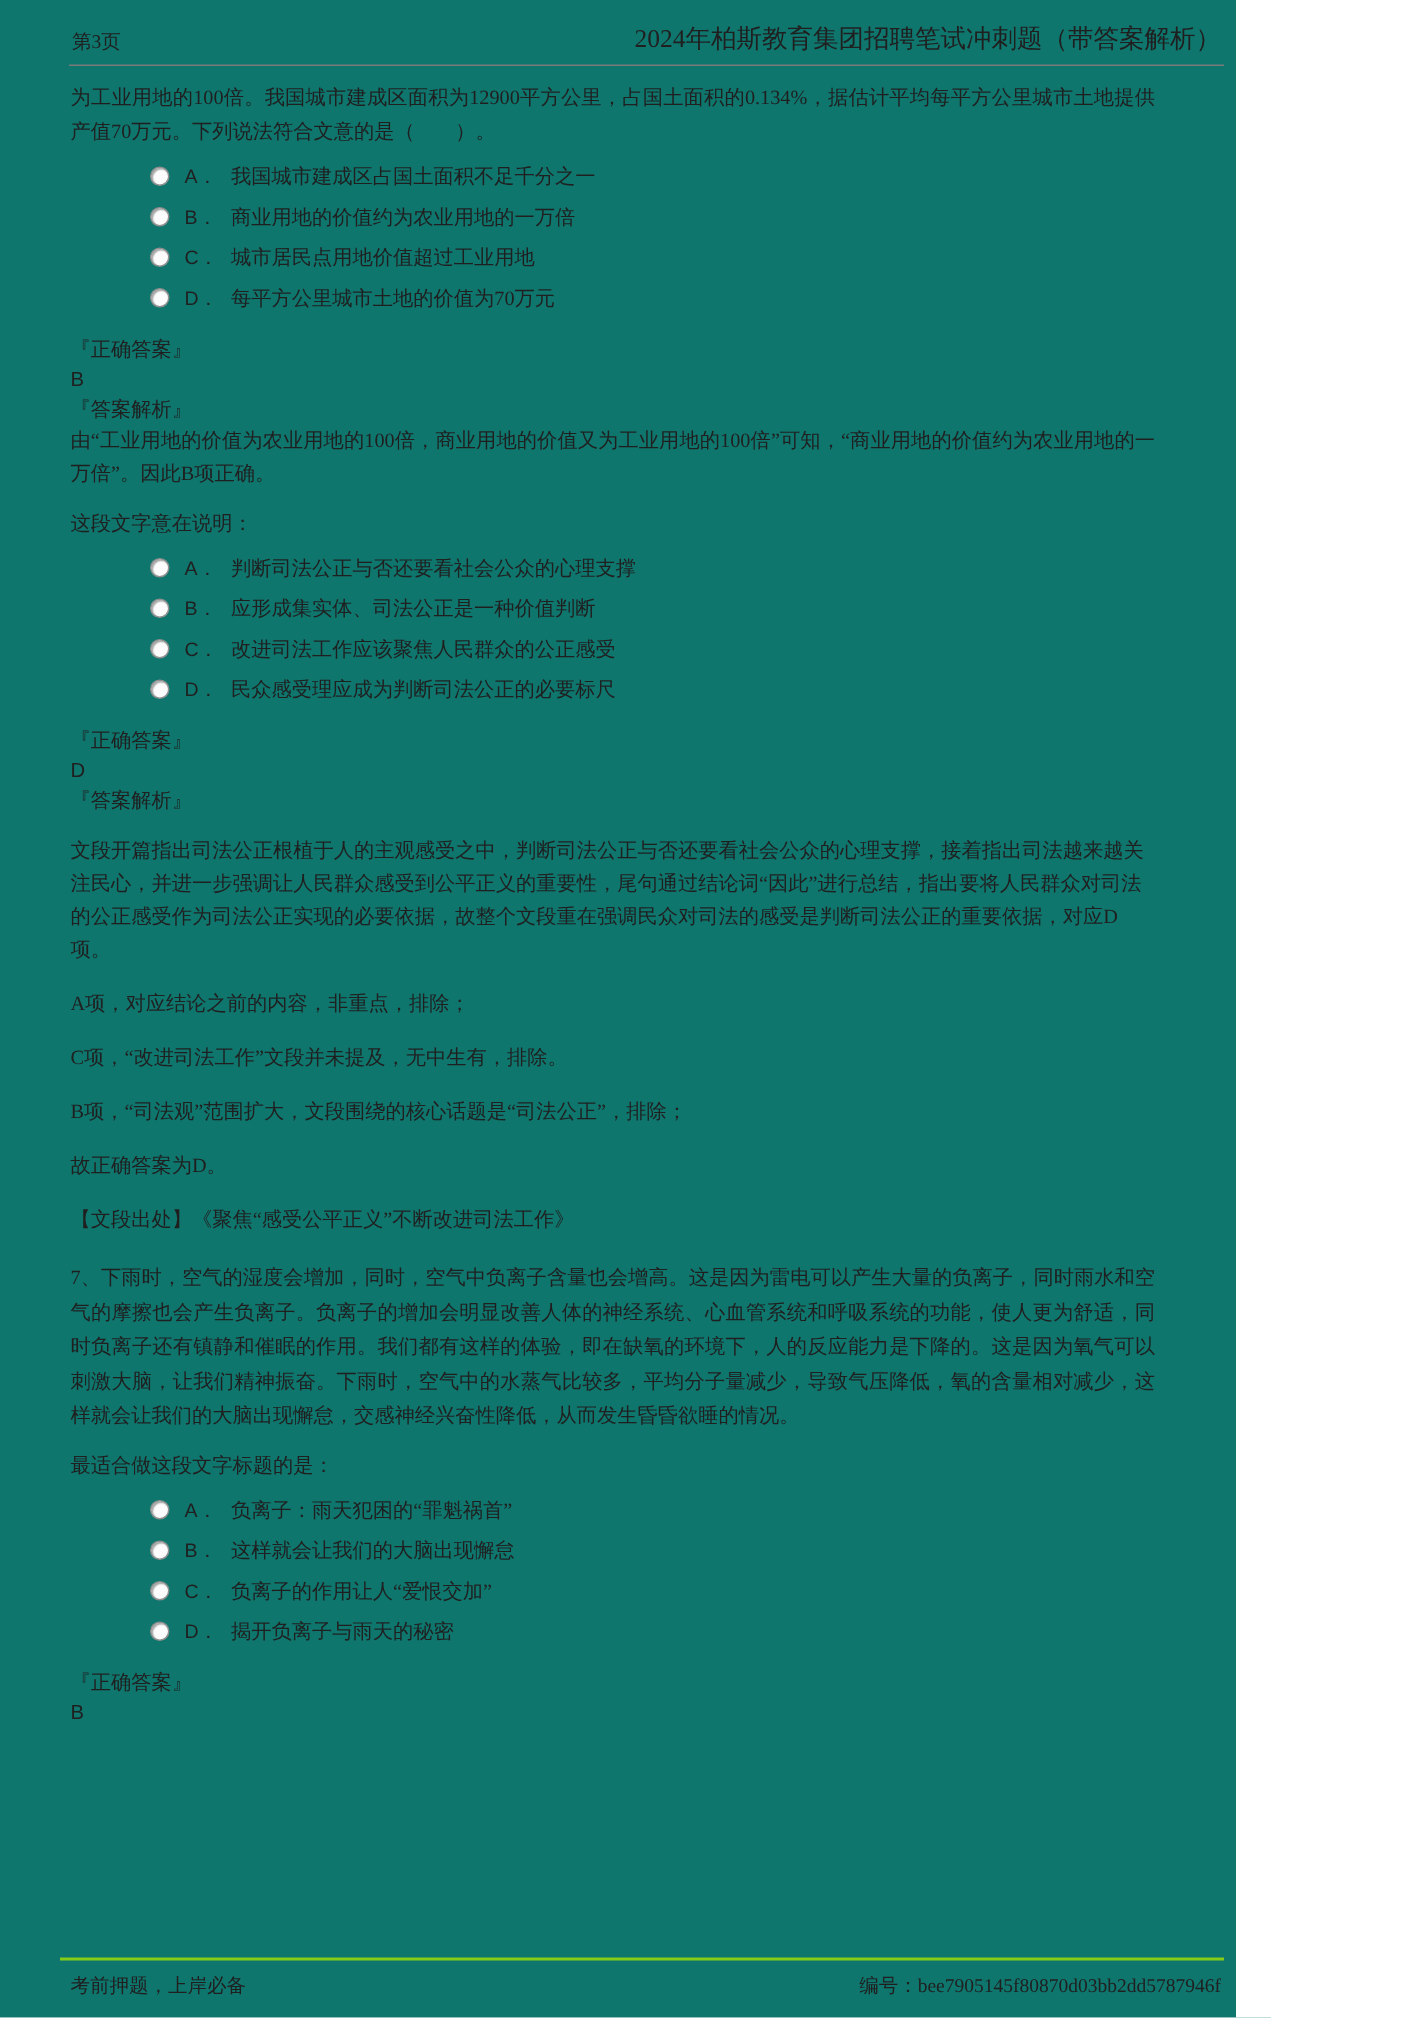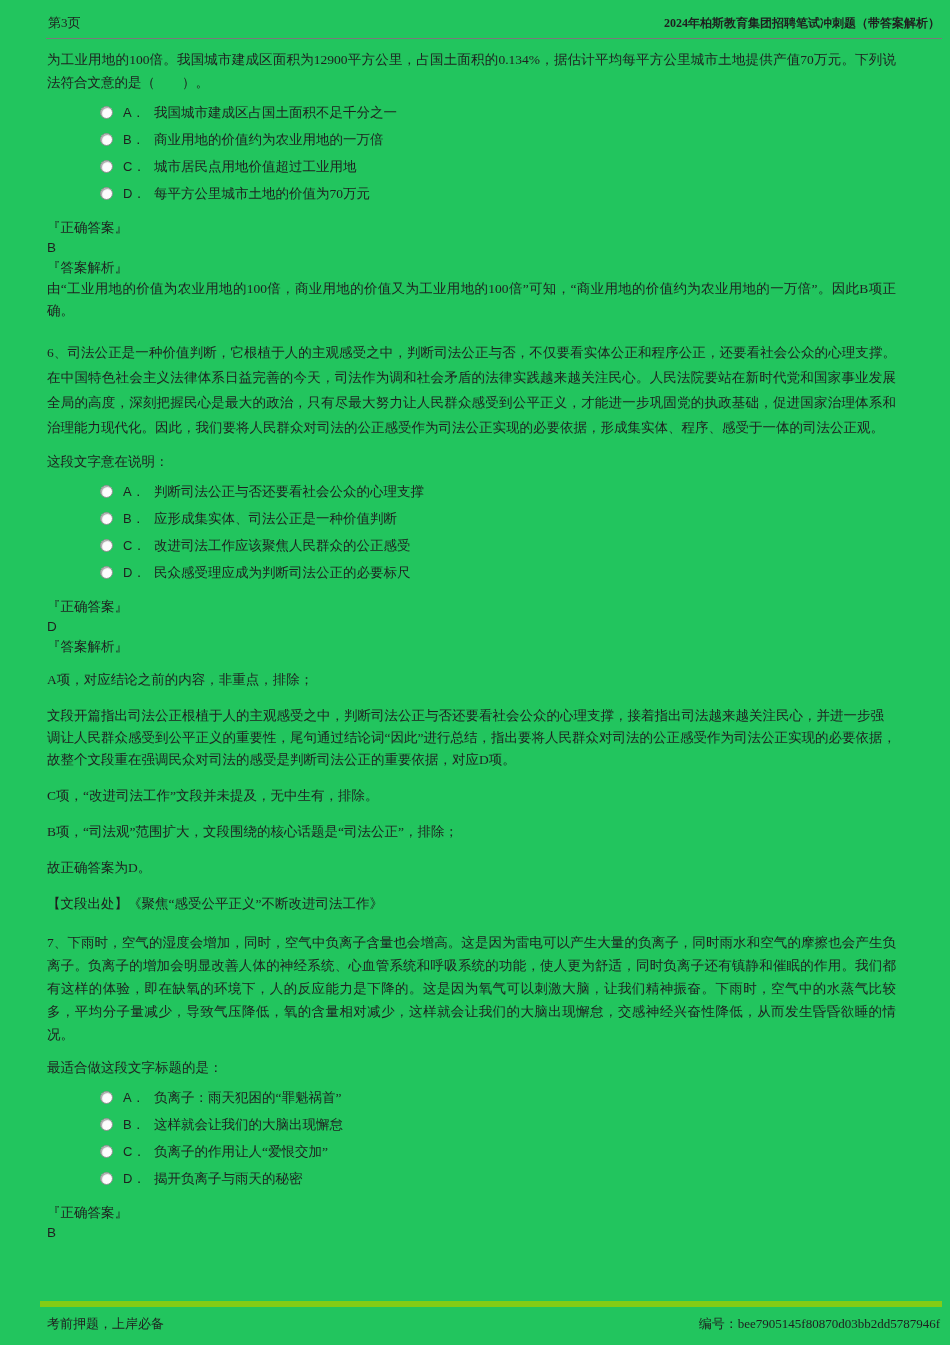--- a/index.html
+++ b/index.html
@@ -1,32 +1,32 @@
 <!DOCTYPE html>
 <html><head>
 <meta charset="utf-8">
 <style>
   html,body{margin:0;padding:0;background:#ffffff;}
   .page{
     position:relative;
-    width:950px;height:1345px;
-    background:#22c55e;
+    width:824px;height:1345px;
+    background:#0f766e;
     color:#1f1f1f;
     font-family:"Liberation Serif","DejaVu Serif",serif;
     overflow:hidden;
   }
   
   .header{
     display:flex;justify-content:space-between;align-items:flex-end;
     margin:0 8px 0 46px;
     padding:14px 2px 6px 2px;
     border-bottom:1.5px solid #7a7a7a;
     font-size:13px;
   }
-  .header .doc-title{font-size:12px;font-weight:bold;}
+  .header .doc-title{font-size:17px;}
   
   .content{margin:0 54px 0 47px;font-size:13.5px;}
   .para{margin:0;line-height:23px;text-align:justify;}
   .q-para{line-height:25px;}
   .mt-9{margin-top:9px;}
   .mt-10{margin-top:10px;}
   .mt-16{margin-top:16px;}
   .mt-18{margin-top:18px;}
   
   .options{margin:5px 0 0 53px;}
@@ -43,21 +43,21 @@
   .opt-text{white-space:nowrap;}
   
   .ans-label{line-height:20px;}
   .ans-value{line-height:20px;font-family:"Liberation Sans","DejaVu Sans",sans-serif;}
   .gap-top-answer{margin-top:11px;}
   .analysis-list p{margin:14px 0 0 0;line-height:22px;}
   .analysis-list p:first-child{margin-top:12px;}
   
   .footer{
     position:absolute;left:40px;right:8px;bottom:12px;
-    border-top:6px solid #84cc16;
+    border-top:2px solid #84cc16;
     padding:8px 2px 0 7px;
     display:flex;justify-content:space-between;
     font-size:13px;
   }
 </style>
 </head>
 <body>
 
 <div class="page">
 
@@ -91,21 +91,20 @@
         <span class="opt-label">D．</span>
         <span class="opt-text">每平方公里城市土地的价值为70万元</span>
       </div>
     </div>
 
     <div class="ans-label gap-top-answer">『正确答案』</div>
     <div class="ans-value">B</div>
     <div class="ans-label">『答案解析』</div>
     <p class="para" style="line-height:22px;">由“工业用地的价值为农业用地的100倍，商业用地的价值又为工业用地的100倍”可知，“商业用地的价值约为农业用地的一万倍”。因此B项正确。</p>
 
-    <p class="para q-para mt-18">6、司法公正是一种价值判断，它根植于人的主观感受之中，判断司法公正与否，不仅要看实体公正和程序公正，还要看社会公众的心理支撑。在中国特色社会主义法律体系日益完善的今天，司法作为调和社会矛盾的法律实践越来越关注民心。人民法院要站在新时代党和国家事业发展全局的高度，深刻把握民心是最大的政治，只有尽最大努力让人民群众感受到公平正义，才能进一步巩固党的执政基础，促进国家治理体系和治理能力现代化。因此，我们要将人民群众对司法的公正感受作为司法公正实现的必要依据，形成集实体、程序、感受于一体的司法公正观。</p>
     <p class="para mt-10">这段文字意在说明：</p>
 
     <div class="options">
       <div class="option">
         <span class="radio"></span>
         <span class="opt-label">A．</span>
         <span class="opt-text">判断司法公正与否还要看社会公众的心理支撑</span>
       </div>
       <div class="option">
         <span class="radio"></span>
@@ -122,22 +121,22 @@
         <span class="opt-label">D．</span>
         <span class="opt-text">民众感受理应成为判断司法公正的必要标尺</span>
       </div>
     </div>
 
     <div class="ans-label gap-top-answer">『正确答案』</div>
     <div class="ans-value">D</div>
     <div class="ans-label">『答案解析』</div>
 
     <div class="analysis-list">
+      <p>文段开篇指出司法公正根植于人的主观感受之中，判断司法公正与否还要看社会公众的心理支撑，接着指出司法越来越关注民心，并进一步强调让人民群众感受到公平正义的重要性，尾句通过结论词“因此”进行总结，指出要将人民群众对司法的公正感受作为司法公正实现的必要依据，故整个文段重在强调民众对司法的感受是判断司法公正的重要依据，对应D项。</p>
       <p>A项，对应结论之前的内容，非重点，排除；</p>
-      <p>文段开篇指出司法公正根植于人的主观感受之中，判断司法公正与否还要看社会公众的心理支撑，接着指出司法越来越关注民心，并进一步强调让人民群众感受到公平正义的重要性，尾句通过结论词“因此”进行总结，指出要将人民群众对司法的公正感受作为司法公正实现的必要依据，故整个文段重在强调民众对司法的感受是判断司法公正的重要依据，对应D项。</p>
       <p>C项，“改进司法工作”文段并未提及，无中生有，排除。</p>
       <p>B项，“司法观”范围扩大，文段围绕的核心话题是“司法公正”，排除；</p>
       <p>故正确答案为D。</p>
       <p>【文段出处】《聚焦“感受公平正义”不断改进司法工作》</p>
     </div>
 
     <p class="para mt-16">7、下雨时，空气的湿度会增加，同时，空气中负离子含量也会增高。这是因为雷电可以产生大量的负离子，同时雨水和空气的摩擦也会产生负离子。负离子的增加会明显改善人体的神经系统、心血管系统和呼吸系统的功能，使人更为舒适，同时负离子还有镇静和催眠的作用。我们都有这样的体验，即在缺氧的环境下，人的反应能力是下降的。这是因为氧气可以刺激大脑，让我们精神振奋。下雨时，空气中的水蒸气比较多，平均分子量减少，导致气压降低，氧的含量相对减少，这样就会让我们的大脑出现懈怠，交感神经兴奋性降低，从而发生昏昏欲睡的情况。</p>
     <p class="para mt-10">最适合做这段文字标题的是：</p>
 
     <div class="options">

